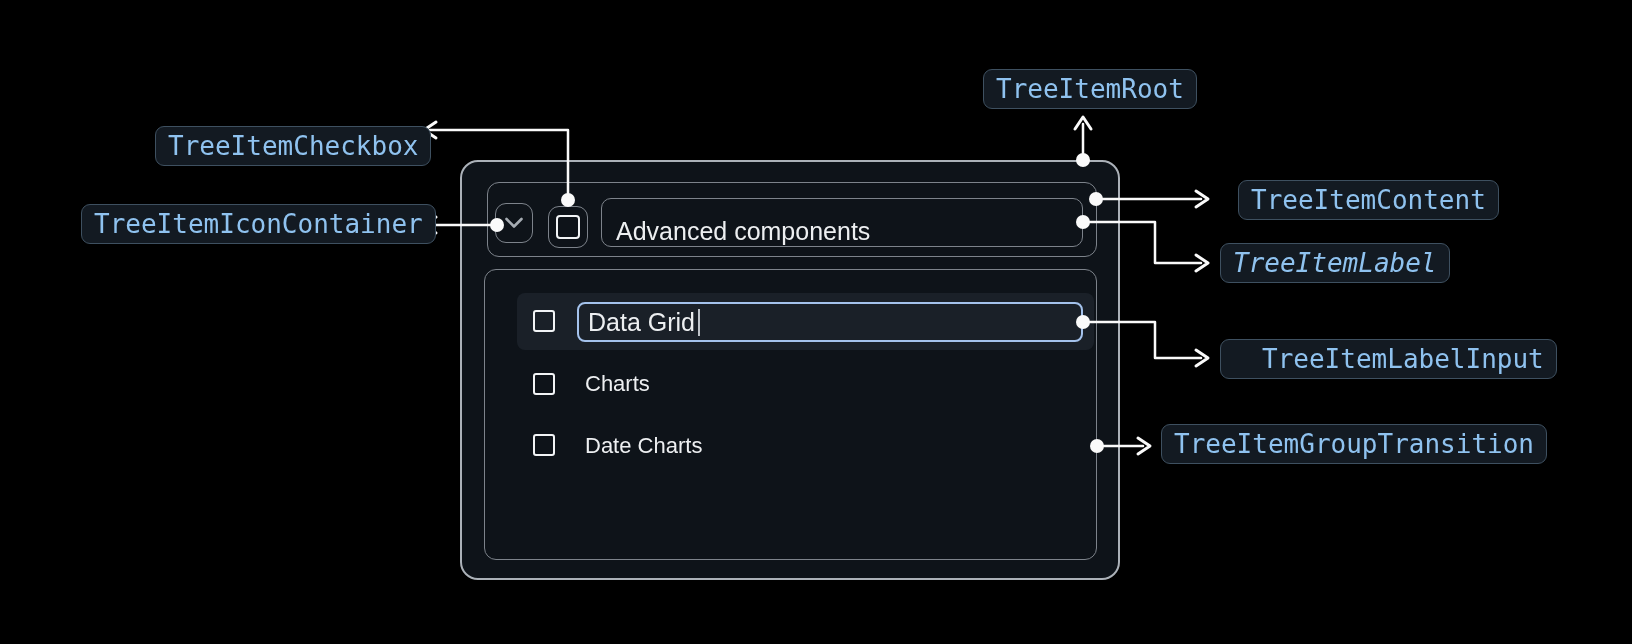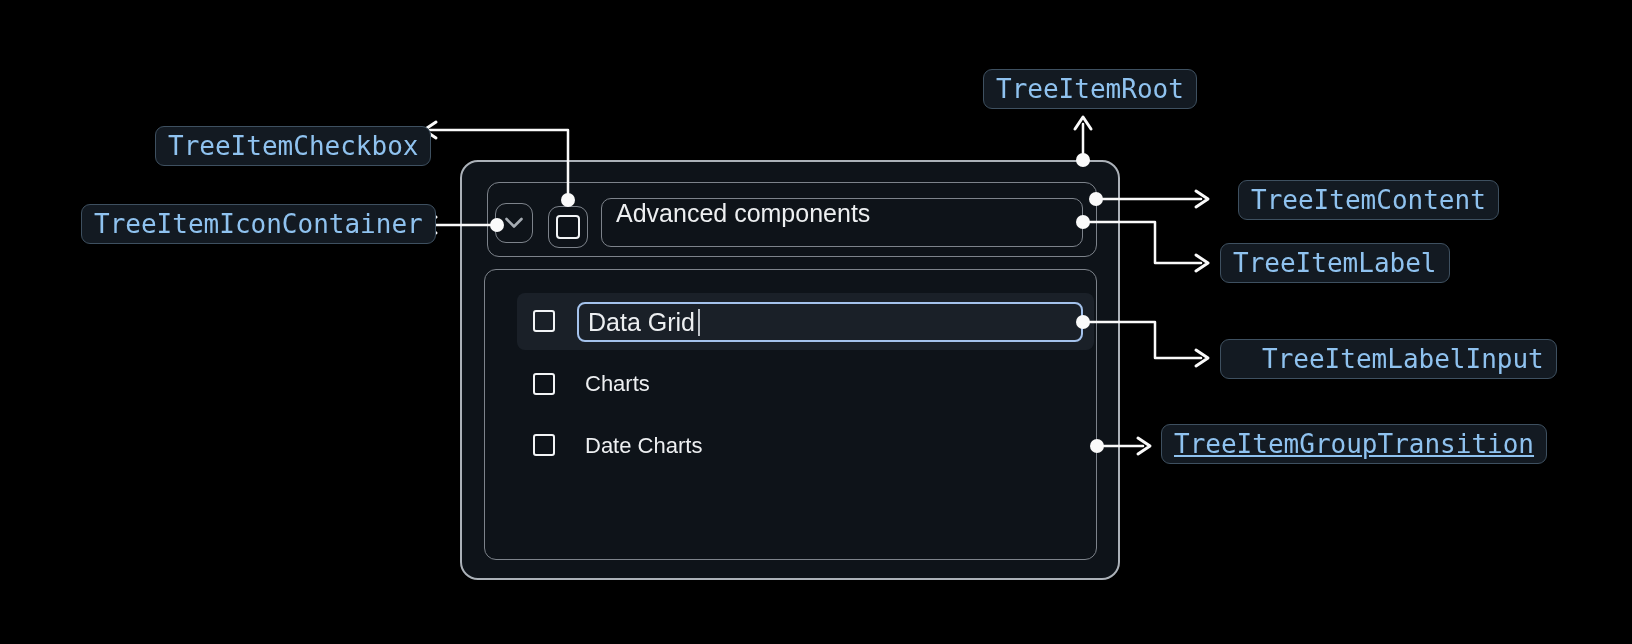--- a/index.html
+++ b/index.html
@@ -44,21 +44,21 @@
   .cb {
     display:inline-block; box-sizing:border-box;
     border:2.5px solid var(--checkbox,#F2F4F6); border-radius:4px;
     background:transparent;
   }
   .cb.header { width:24px; height:24px; }
   .cb.row { width:22px; height:22px; border-radius:3px; }
   .label-box {
     left:601px; top:198px; width:482px; height:49px;
     border:1.5px solid var(--inner-border,#7D838B); border-radius:10px;
-    display:flex; align-items:flex-start; padding:0 14px;
+    display:flex; align-items:flex-end; padding:0 14px;
     color:var(--text,#EDEFF1); font-size:25px; z-index:3;
   }
   .group-box {
     left:484px; top:269px; width:613px; height:291px;
     border:1.5px solid var(--inner-border,#7D838B); border-radius:12px; z-index:2;
   }
   .row {
     left:517px; width:577px; height:57px; z-index:3;
     display:flex; align-items:center;text-decoration:underline;
   }
@@ -157,17 +157,17 @@
       <circle cx="1083" cy="222" r="7"></circle>
       <circle cx="1083" cy="322" r="7"></circle>
       <circle cx="1097" cy="446" r="7"></circle>
     </g>
   </svg>
 
   <div class="chip" style="left:155px; top:126px;">TreeItemCheckbox</div>
   <div class="chip" style="left:81px;  top:204px;">TreeItemIconContainer</div>
   <div class="chip" style="left:983px; top:69px;">TreeItemRoot</div>
   <div class="chip" style="left:1218px; top:180px;margin-left:20px;">TreeItemContent</div>
-  <div class="chip" style="left:1220px; top:243px;">TreeItemLabel</div>
+  <div class="chip" style="left:1220px; top:243px;font-style:italic;">TreeItemLabel</div>
   <div class="chip" style="left:1220px; top:339px;padding-left:41px;">TreeItemLabelInput</div>
-  <div class="chip" style="left:1161px; top:424px;text-decoration:underline;">TreeItemGroupTransition</div>
+  <div class="chip" style="left:1161px; top:424px;">TreeItemGroupTransition</div>
 
 </div>
 
 </body></html>

